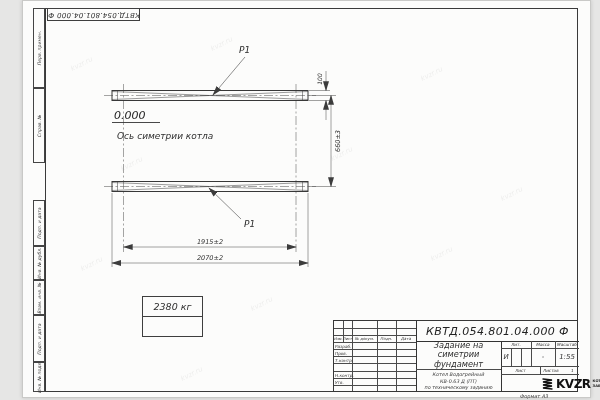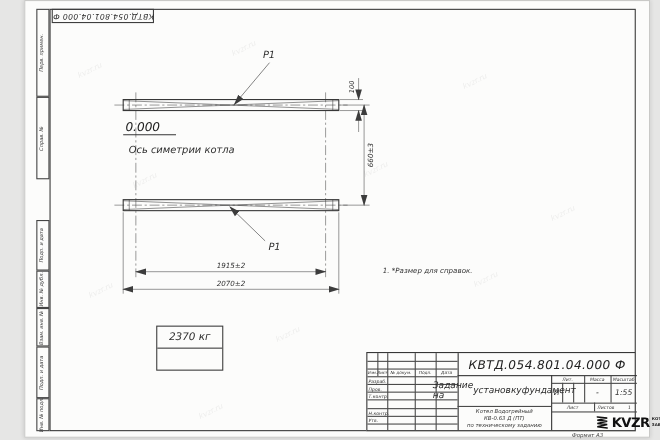--- a/index.html
+++ b/index.html
@@ -67,21 +67,21 @@
   .tb .hline.bold{height:1.3px;background:#333;}
   .tb .lbl{position:absolute;font-style:italic;color:#333;white-space:nowrap;}
   .tb .ctr{display:flex;align-items:center;justify-content:center;text-align:center;}
   .desig{
     position:absolute;left:82px;top:0;width:163px;height:20px;
     display:flex;align-items:center;justify-content:center;
     font-size:11px;font-style:italic;color:#222;letter-spacing:.4px;white-space:nowrap;
   }
   .docname{
     position:absolute;left:82px;top:20px;width:85px;height:28px;
-    display:flex;flex-direction:row;align-items:center;justify-content:center;
+    display:flex;flex-direction:column;align-items:center;
     font-size:8.2px;line-height:1.15;font-style:italic;color:#2c2c2c;
   }
   .subname{
     position:absolute;left:82px;top:48px;width:85px;height:24px;
     display:flex;flex-direction:column;align-items:center;justify-content:center;
     font-size:4.9px;line-height:1.3;font-style:italic;color:#3a3a3a;
   }
   .logo{
     position:absolute;left:167px;top:53px;width:78px;height:19px;
     display:flex;align-items:center;justify-content:center;gap:2px;margin-left:40px;
@@ -204,25 +204,24 @@
 
     <g stroke="#555" stroke-width="0.55">
       <line x1="112" y1="193" x2="112" y2="267"></line>
       <line x1="308" y1="193" x2="308" y2="267"></line>
     </g>
     <line x1="112" y1="263" x2="308" y2="263" stroke="#555" stroke-width="0.55" marker-start="url(#arr)" marker-end="url(#arr)"></line>
     <text x="210" y="260" text-anchor="middle" font-size="6.5" font-style="italic" fill="#2e2e2e">2070±2</text>
   </svg>
 
   <div class="abs loadtbl">
-    <div class="cell">2370 кг</div>
+    <div class="cell">2380 кг</div>
   </div>
 
   <div class="abs notes">
-    <p>1. *Размер для справок.</p>
   </div>
 
   <div class="abs tb">
 
     <div class="vline" style="left:9px;top:0;height:21px"></div>
     <div class="vline" style="left:18px;top:0;height:70px"></div>
     <div class="vline" style="left:43px;top:0;height:70px"></div>
     <div class="vline" style="left:62px;top:0;height:70px"></div>
     <div class="vline bold" style="left:82px;top:0;height:70px"></div>
     <div class="vline bold" style="left:167px;top:20px;height:50px"></div>
@@ -257,21 +256,21 @@
     <div class="lbl" style="left:1px;top:22.5px;font-size:4.2px">Разраб.</div>
     <div class="lbl" style="left:1px;top:29.5px;font-size:4.2px">Пров.</div>
     <div class="lbl" style="left:1px;top:36.5px;font-size:4.2px">Т.контр.</div>
     <div class="lbl" style="left:1px;top:51.5px;font-size:4.2px">Н.контр.</div>
     <div class="lbl" style="left:1px;top:58.5px;font-size:4.2px">Утв.</div>
 
     <div class="desig">КВТД.054.801.04.000  Ф</div>
 
     <div class="docname">
       <span>Задание на</span>
-      <span>установку</span>
+      <span>симетрии</span>
       <span>фундамент</span>
     </div>
     <div class="subname">
       <span>Котел Водогрейный</span>
       <span>КВ-0.63 Д (ПТ)</span>
       <span>по техническому заданию</span>
     </div>
 
     <div class="lbl ctr" style="left:167px;top:20px;width:30px;height:7px;font-size:4.2px">Лит.</div>
     <div class="lbl ctr" style="left:197px;top:20px;width:24px;height:7px;font-size:4.2px">Масса</div>

